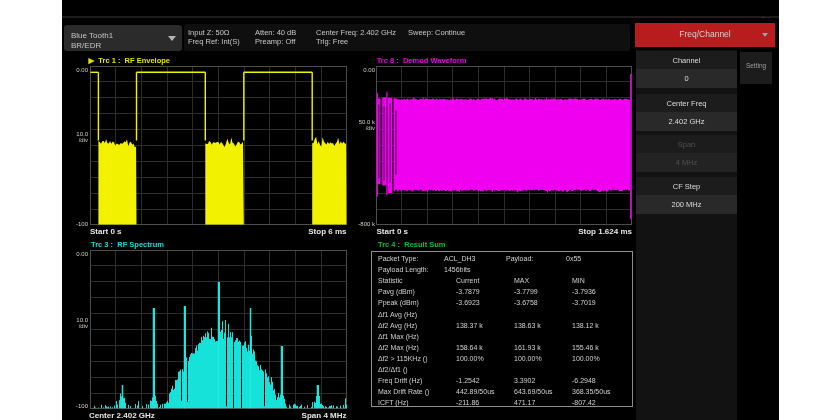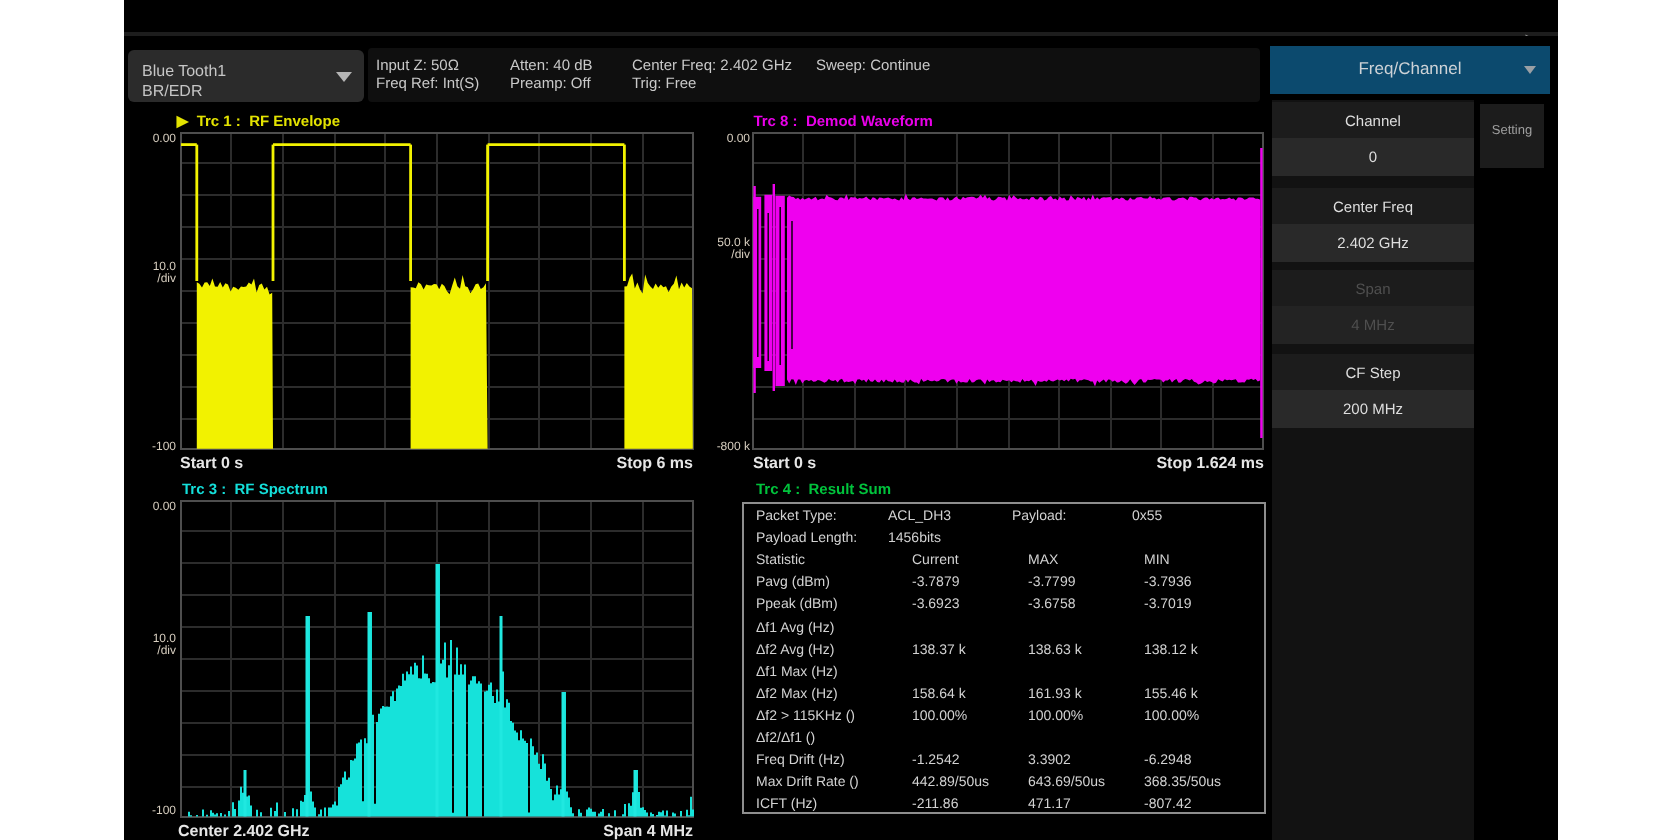--- a/index.html
+++ b/index.html
@@ -18,21 +18,21 @@
       border-left:4px solid transparent;border-right:4px solid transparent;border-top:5px solid #b5b5b5;}
   #info{position:absolute;left:122px;top:6px;width:446px;height:27px;background:#0f0f0f;border-radius:2px;}
   .inf{position:absolute;font-size:7.5px;line-height:9px;color:#c9c9c9;white-space:pre;}
   
   #disp{position:absolute;left:0;top:54px;width:568px;height:366px;background:#000;}
   .hdr{position:absolute;font-size:7.5px;font-weight:bold;white-space:pre;}
   .axl{position:absolute;font-size:6px;color:#d8cfc0;text-align:right;line-height:6px;}
   .blb{position:absolute;font-size:8px;color:#e6e6e6;white-space:pre;font-weight:bold;}
   
   #menu{position:absolute;left:568px;top:0;width:149px;height:420px;}
-  #mhead{position:absolute;left:5px;top:23px;width:140px;height:24px;background:#0c4a6e;}
+  #mhead{position:absolute;left:5px;top:23px;width:140px;height:24px;background:#b91c1c;}
   #mhead .t{position:absolute;width:100%;text-align:center;top:6px;font-size:8.5px;color:#cdd2d6;}
   #mhead .arr{position:absolute;right:7px;top:10px;width:0;height:0;
       border-left:3.5px solid transparent;border-right:3.5px solid transparent;border-top:4px solid #9aa0a5;}
   .mbtn{position:absolute;left:6px;width:101px;}
   .mbtn .lab{position:absolute;left:0;top:0;width:101px;height:18px;background:#1c1c1c;
       font-size:7.5px;color:#dedede;text-align:center;line-height:19px;}
   .mbtn .val{position:absolute;left:0;top:18px;width:101px;height:19px;background:#292929;
       font-size:7.5px;color:#dedede;text-align:center;line-height:19px;}
   .mbtn.dis .lab,.mbtn.dis .val{color:#4f4f4f;}
   .mbtn.dis .val{background:#232323;}

